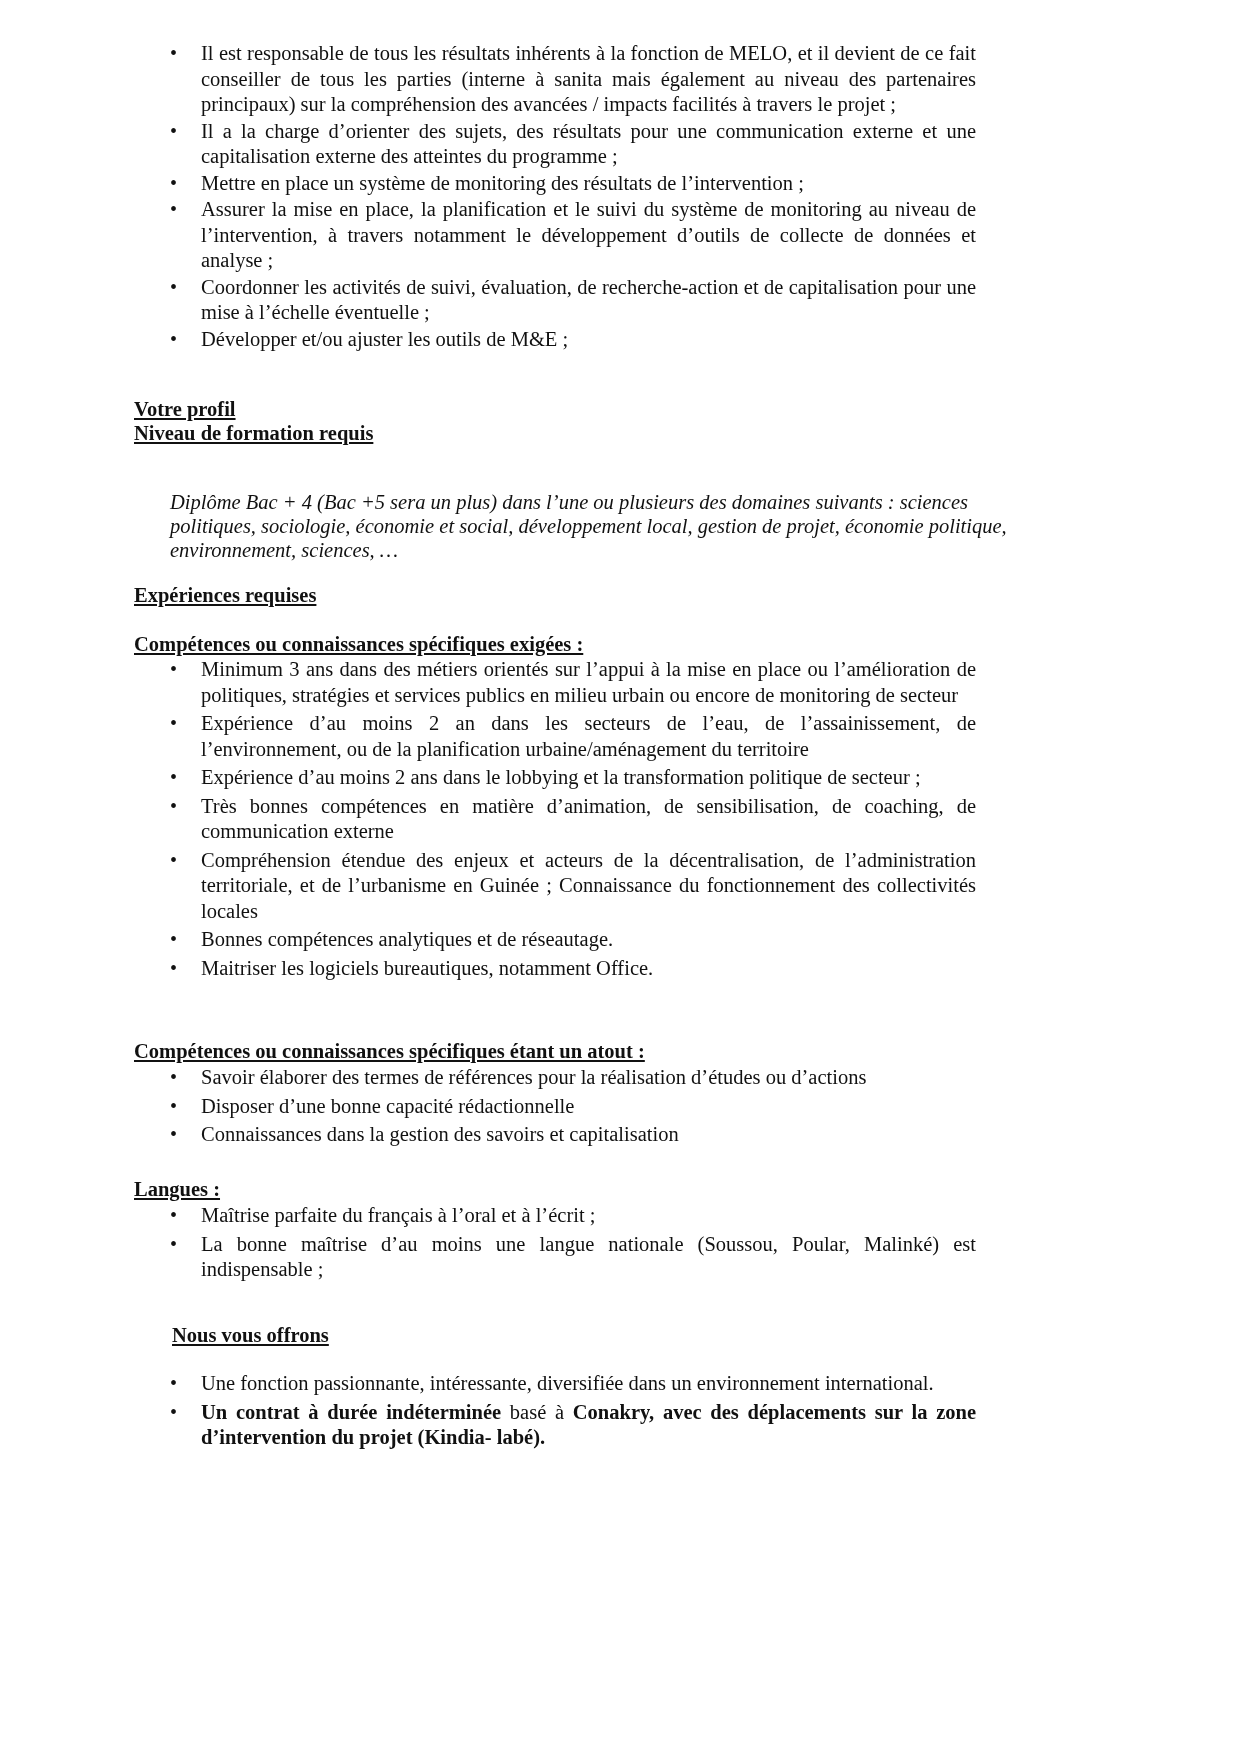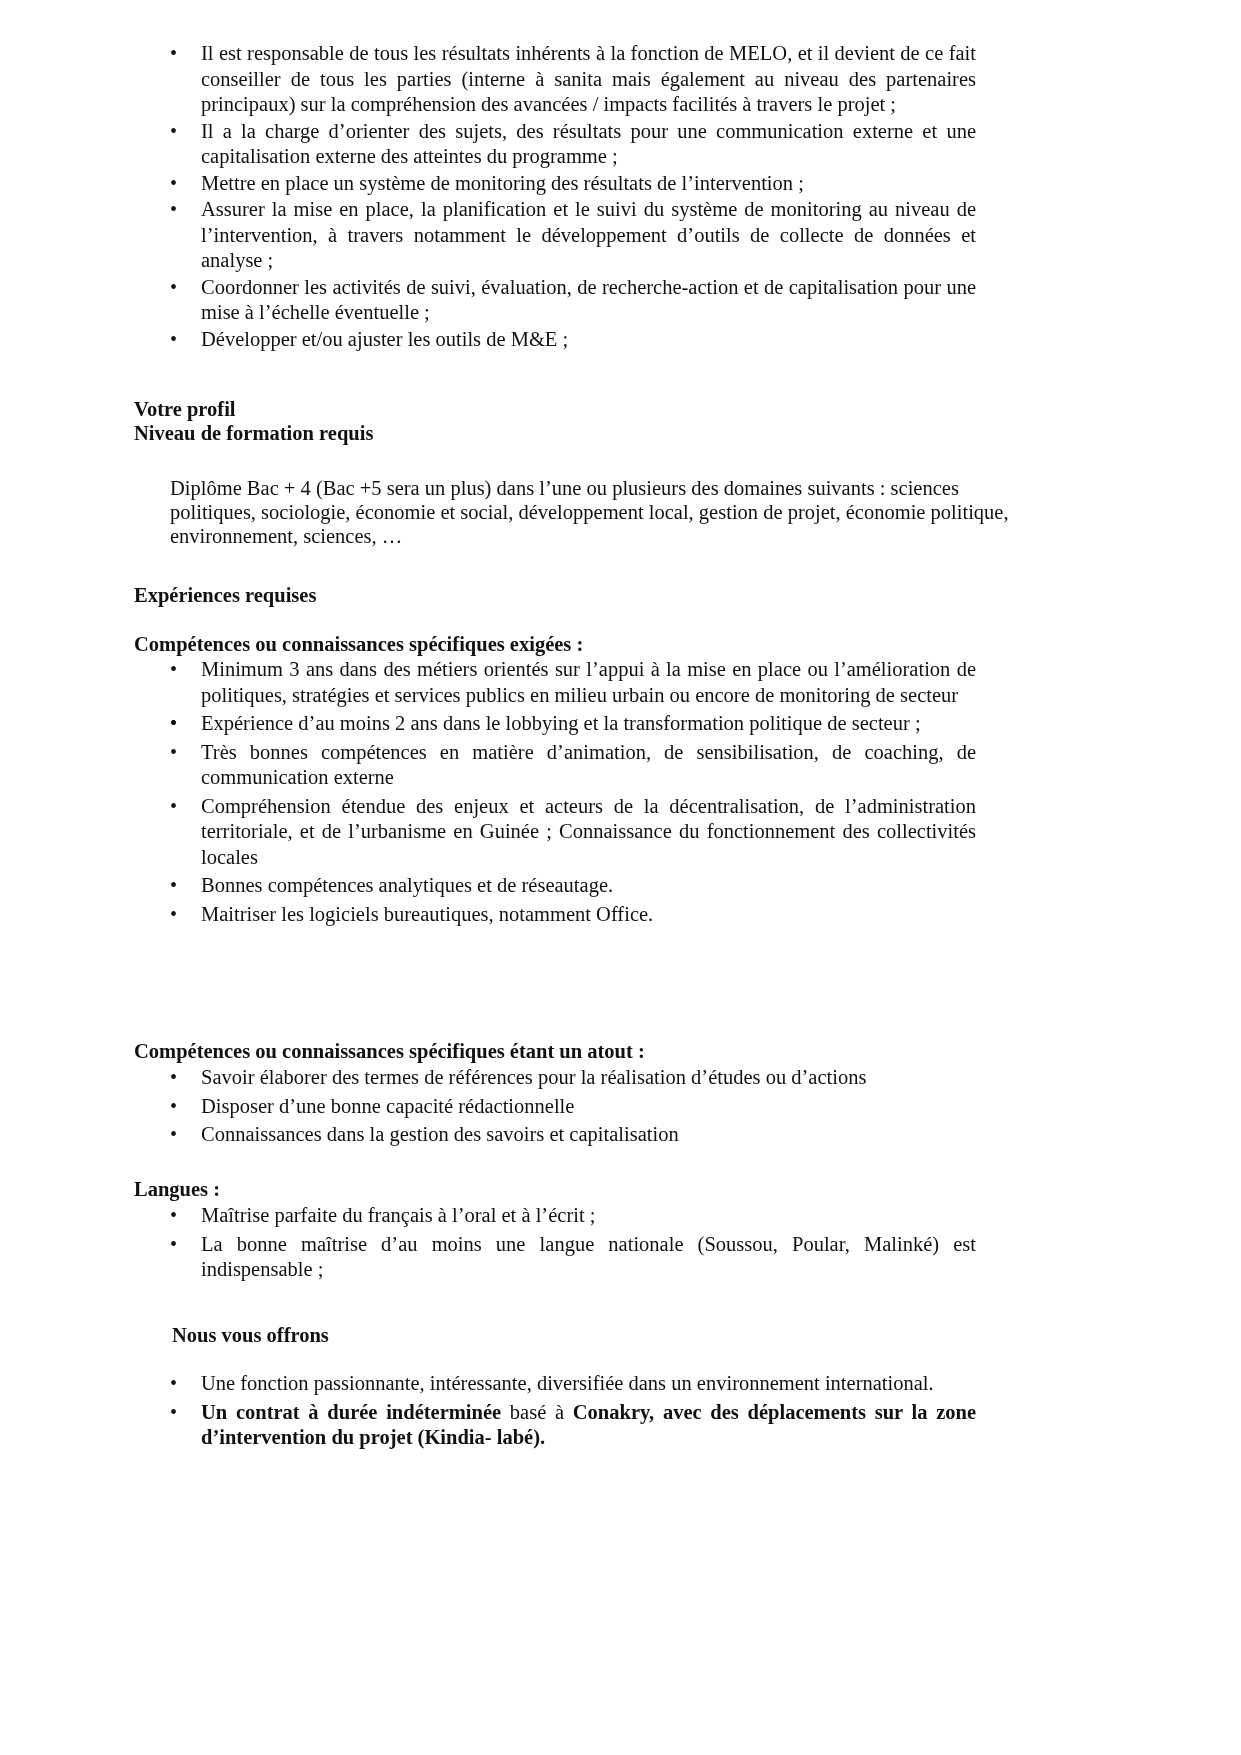--- a/index.html
+++ b/index.html
@@ -4,21 +4,21 @@
 <style>
   html, body { margin: 0; padding: 0; background: #ffffff; }
   body { width: 1241px; height: 1755px; position: relative; overflow: hidden;
          font-family: "Liberation Serif", "DejaVu Serif", serif; color: #111; }
   .page { position: absolute; left: 0; top: 0; width: 1241px; height: 1755px; }
   .blk { position: absolute; left: 134px; width: 842px; }
   ul.bl { list-style: none; margin: 0; padding: 0; }
   ul.bl li { position: relative; padding-left: 67px; font-size: 20.5px; line-height: 25.5px;
              text-align: justify; }
   ul.bl li .dot { position: absolute; left: 36px; top: 0; font-size: 20px; }
-  h3 { margin: 0; font-size: 20.5px; font-weight: bold; line-height: 26px; }
+  h3 { margin: 0; font-size: 20.5px; font-weight: bold; line-height: 26px; text-decoration: underline; }
   p.indent { margin: 0; padding-left: 36px; font-size: 20.5px; line-height: 24px; }
   .b { font-weight: bold; }
 </style>
 </head>
 <body>
 
 <div class="page">
 
   <div class="blk" style="top:41px;">
     <ul class="bl">
@@ -28,30 +28,30 @@
       <li style="margin-bottom:1px;"><span class="dot">•</span><span>Assurer la mise en place, la planification et le suivi du système de monitoring au niveau de l’intervention, à travers notamment le développement d’outils de collecte de données et analyse ;</span></li>
       <li style="margin-bottom:1px;"><span class="dot">•</span><span>Coordonner les activités de suivi, évaluation, de recherche-action et de capitalisation pour une mise à l’échelle éventuelle ;</span></li>
       <li><span class="dot">•</span><span>Développer et/ou ajuster les outils de M&amp;E ;</span></li>
     </ul>
   </div>
 
   <h3 class="blk" style="top:396px;">Votre profil</h3>
 
   <h3 class="blk" style="top:420px;">Niveau de formation requis</h3>
 
-  <p class="blk indent" style="top:476px;">Diplôme Bac + 4 (Bac +5 sera un plus) dans l’une ou plusieurs des domaines suivants : sciences politiques, sociologie, économie et social, développement local, gestion de projet, économie politique, environnement, sciences, …</p>
+  <p class="blk indent" style="top:490px;font-style:italic;">Diplôme Bac + 4 (Bac +5 sera un plus) dans l’une ou plusieurs des domaines suivants : sciences politiques, sociologie, économie et social, développement local, gestion de projet, économie politique, environnement, sciences, …</p>
 
   <h3 class="blk" style="top:582px;">Expériences requises</h3>
 
   <h3 class="blk" style="top:631px;">Compétences ou connaissances spécifiques exigées :</h3>
 
   <div class="blk" style="top:657px;">
     <ul class="bl">
       <li style="margin-bottom:3px;"><span class="dot">•</span><span>Minimum 3 ans dans des métiers orientés sur l’appui à la mise en place ou l’amélioration de politiques, stratégies et services publics en milieu urbain ou encore de monitoring de secteur</span></li>
-      <li style="margin-bottom:3px;"><span class="dot">•</span></li>
+      <li style="margin-bottom:3px;"><span class="dot">•</span><span>Expérience d’au moins 2 an dans les secteurs de l’eau, de l’assainissement, de l’environnement, ou de la planification urbaine/aménagement du territoire</span></li>
       <li style="margin-bottom:3px;"><span class="dot">•</span><span>Expérience d’au moins 2 ans dans le lobbying et la transformation politique de secteur ;</span></li>
       <li style="margin-bottom:3px;"><span class="dot">•</span><span>Très bonnes compétences en matière d’animation, de sensibilisation, de coaching, de communication externe</span></li>
       <li style="margin-bottom:3px;"><span class="dot">•</span><span>Compréhension étendue des enjeux et acteurs de la décentralisation, de l’administration territoriale, et de l’urbanisme en Guinée ; Connaissance du fonctionnement des collectivités locales</span></li>
       <li style="margin-bottom:3px;"><span class="dot">•</span><span>Bonnes compétences analytiques et de réseautage.</span></li>
       <li><span class="dot">•</span><span>Maitriser les logiciels bureautiques, notamment Office.</span></li>
     </ul>
   </div>
 
   <h3 class="blk" style="top:1038px;">Compétences ou connaissances spécifiques étant un atout :</h3>
 

